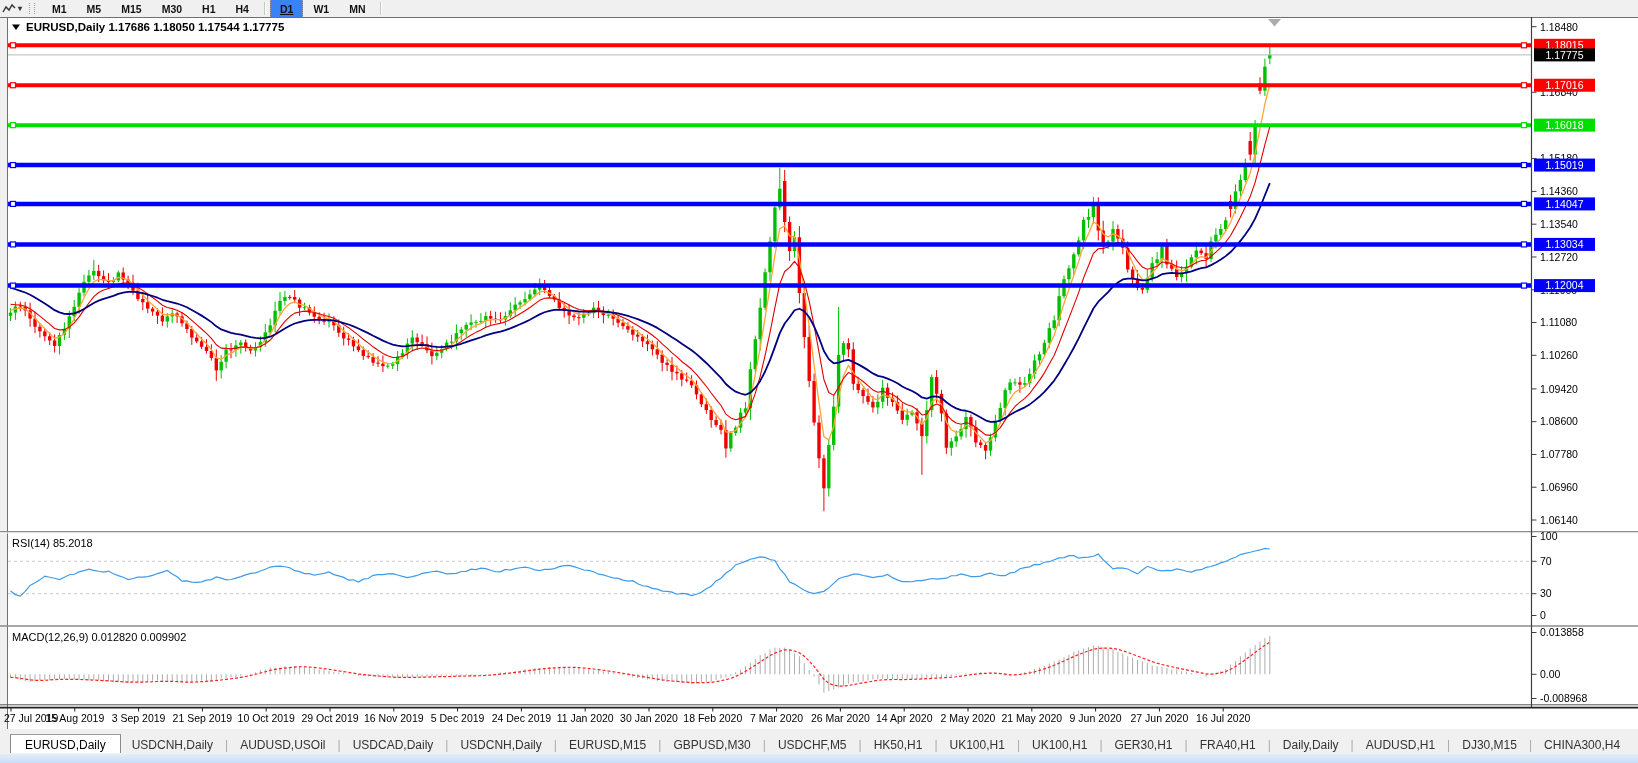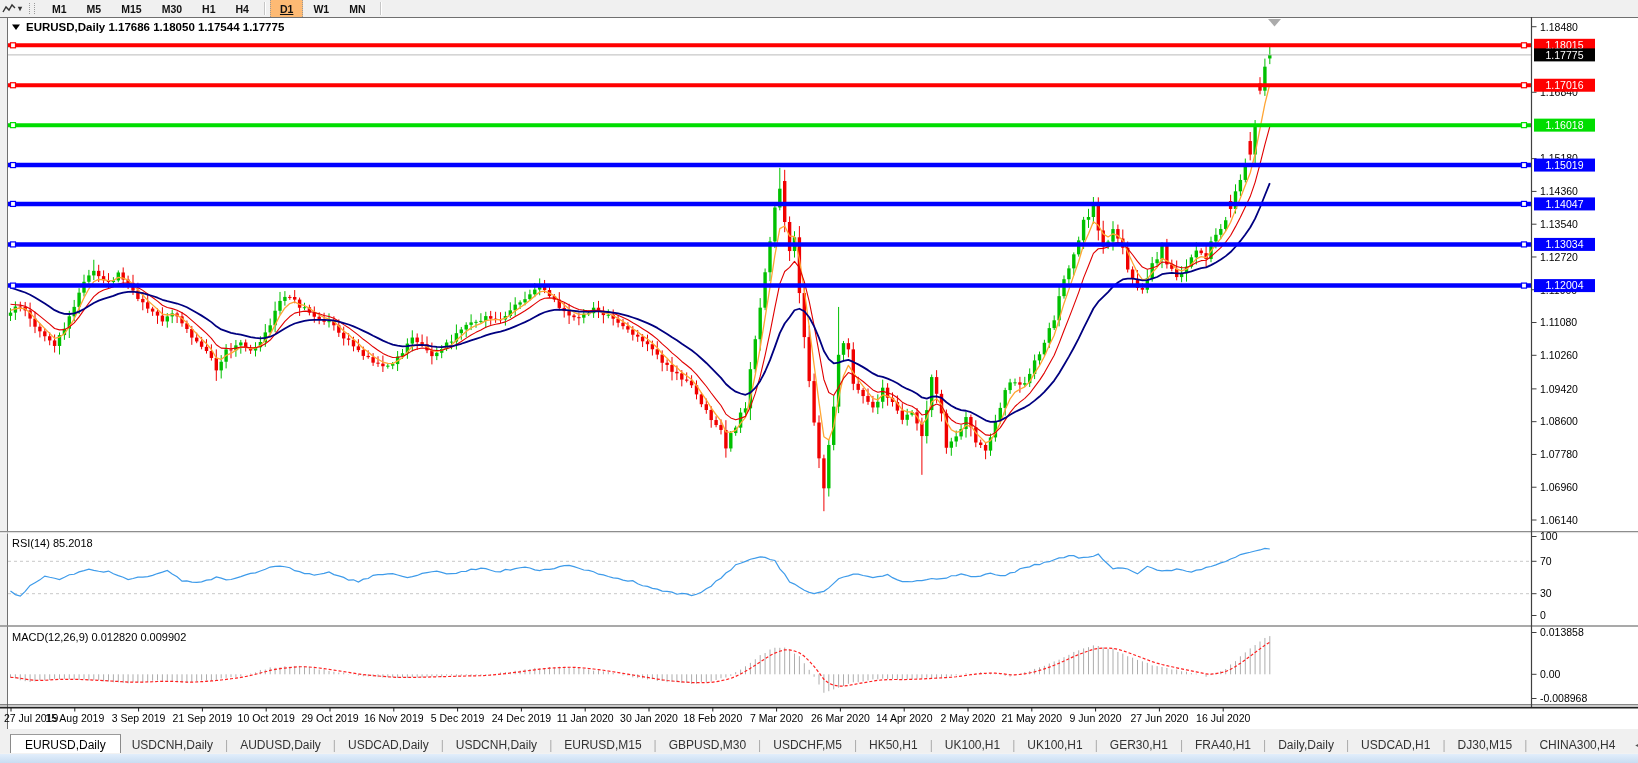--- a/index.html
+++ b/index.html
@@ -3,21 +3,21 @@
 <meta charset="utf-8">
 <style>
   html,body{margin:0;padding:0;width:1638px;height:763px;overflow:hidden;
     background:#f0f0f0;font-family:"Liberation Sans",sans-serif;}
   #toolbar{position:absolute;top:0;left:0;width:1638px;height:17px;background:#f0f0f0;
     display:flex;align-items:center;font-size:10.5px;font-weight:bold;color:#111;}
   #toolbar .icon-wrap{display:flex;align-items:center;margin-left:2px;}
   #toolbar .caret{font-size:8px;color:#333;margin:0 3px 0 1px;}
   #toolbar .grip{width:4px;height:11px;border-left:1px dotted #9a9a9a;border-right:1px dotted #9a9a9a;margin:0 7px 0 4px;}
   .tf{padding:3px 9px;border:1px solid transparent;cursor:default;}
-  .tf.active{background:#fdba74;border:1px dotted #999;text-decoration:underline;}
+  .tf.active{background:#3b82f6;border:1px dotted #999;text-decoration:underline;}
   .tbsep{width:1px;height:13px;background:#c6c6c6;margin:0 5px;box-shadow:1px 0 0 #fff;}
   #chart-svg{position:absolute;top:17px;left:0;}
   #tabbar{position:absolute;top:729px;left:0;width:1638px;height:32px;background:#f0f0f0;
     display:flex;align-items:center;font-size:12px;color:#333;}
   .tab{padding:3px 11px;white-space:nowrap;cursor:default;}
   .tab.active{background:#fff;border:1px solid #8a8a8a;border-top-color:#9a9a9a;
     box-shadow:inset 1px 1px 0 #ffffff;margin-left:10px;padding:3px 14px;color:#000;}
   .tabsep{color:#aaa;padding:0 1px;}
   #tabspacer{flex:1;}
   .tabarrow{color:#555;font-size:9px;padding:0 7px;cursor:default;}
@@ -981,21 +981,21 @@
     <line x1="1159.3999999999999" y1="707" x2="1159.3999999999999" y2="711.5" stroke="#222"></line>
     <text x="1159.3999999999999" y="722" font-size="10.5" fill="#000" font-family="&quot;Liberation Sans&quot;,sans-serif" text-anchor="middle">27 Jun 2020</text>
     <line x1="1223.2" y1="707" x2="1223.2" y2="711.5" stroke="#222"></line>
     <text x="1223.2" y="722" font-size="10.5" fill="#000" font-family="&quot;Liberation Sans&quot;,sans-serif" text-anchor="middle">16 Jul 2020</text>
   </svg>
 
 <div id="tabbar">
     <span class="tab active">EURUSD,Daily</span>
     <span class="tab">USDCNH,Daily</span>
     <span class="tabsep">|</span>
-    <span class="tab">AUDUSD,Daily</span>
+    <span class="tab">AUDUSD,USOil</span>
     <span class="tabsep">|</span>
     <span class="tab">USDCAD,Daily</span>
     <span class="tabsep">|</span>
     <span class="tab">USDCNH,Daily</span>
     <span class="tabsep">|</span>
     <span class="tab">EURUSD,M15</span>
     <span class="tabsep">|</span>
     <span class="tab">GBPUSD,M30</span>
     <span class="tabsep">|</span>
     <span class="tab">USDCHF,M5</span>
@@ -1005,21 +1005,21 @@
     <span class="tab">UK100,H1</span>
     <span class="tabsep">|</span>
     <span class="tab">UK100,H1</span>
     <span class="tabsep">|</span>
     <span class="tab">GER30,H1</span>
     <span class="tabsep">|</span>
     <span class="tab">FRA40,H1</span>
     <span class="tabsep">|</span>
     <span class="tab">Daily,Daily</span>
     <span class="tabsep">|</span>
-    <span class="tab">USDCAD,H1</span>
+    <span class="tab">AUDUSD,H1</span>
     <span class="tabsep">|</span>
     <span class="tab">DJ30,M15</span>
     <span class="tabsep">|</span>
     <span class="tab">CHINA300,H4</span>
     <span id="tabspacer"></span>
     <span id="tabarrow-sep"></span>
     <span class="tabarrow">◄</span>
   </div>
 <div id="statusbar"></div>
 

